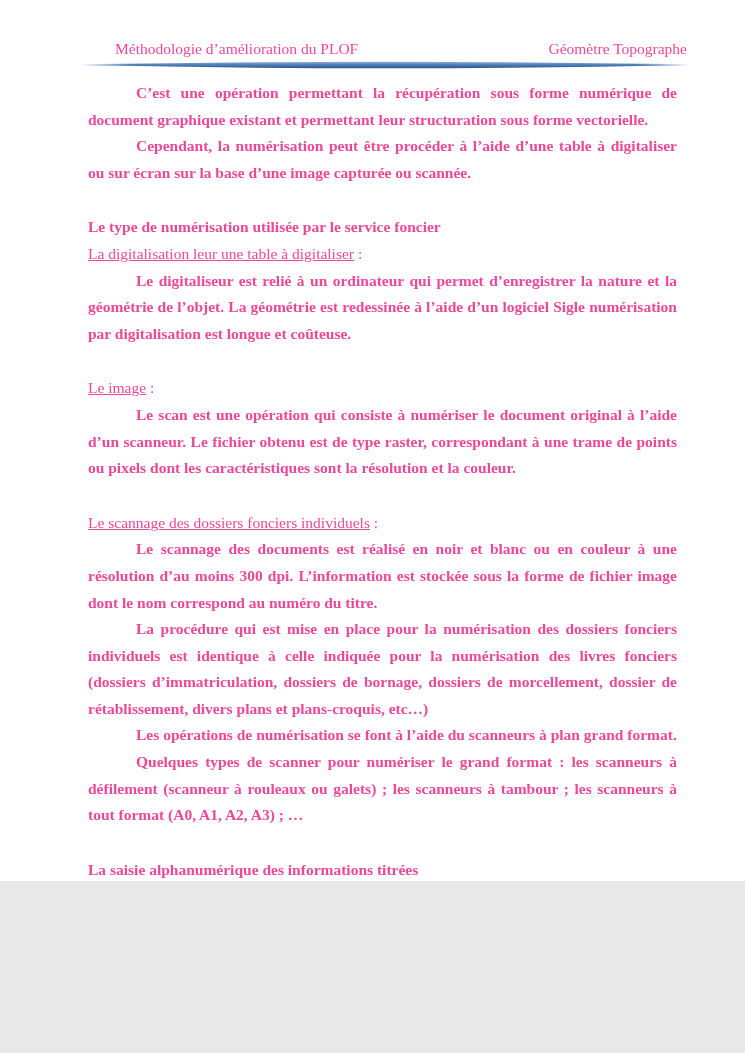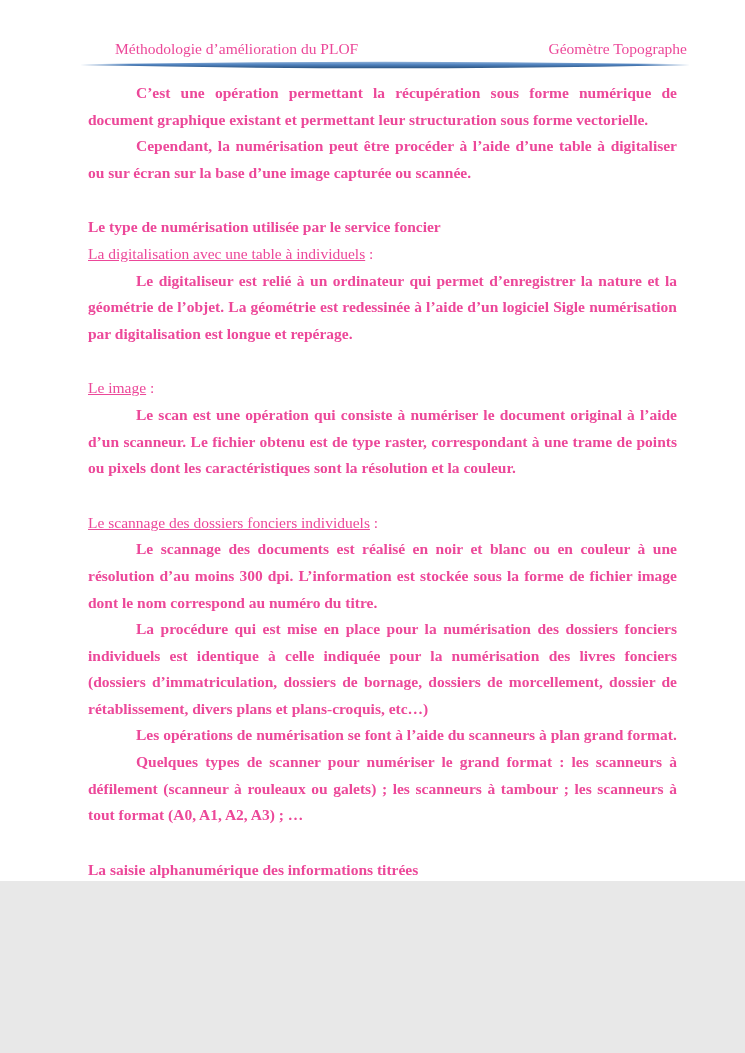--- a/index.html
+++ b/index.html
@@ -65,22 +65,22 @@
         <stop offset="100%" stop-color="#2d5582"></stop>
       </linearGradient>
     </defs>
     <path d="M2,4 Q307,-2.5 612,4 Q307,10.5 2,4 Z" fill="url(#ruleGrad)"></path>
   </svg>
 
   <div class="body">
     <p class="para">C’est une opération permettant la récupération sous forme numérique de document graphique existant et permettant leur structuration sous forme vectorielle.</p>
     <p class="para">Cependant, la numérisation peut être procéder à l’aide d’une table à digitaliser ou sur écran sur la base d’une image capturée ou scannée.</p>
     <p class="heading gap">Le type de numérisation utilisée par le service foncier</p>
-    <p class="sub"><span class="u">La digitalisation avec une table à individuels</span><span> :</span></p>
-    <p class="para">Le digitaliseur est relié à un ordinateur qui permet d’enregistrer la nature et la géométrie de l’objet. La géométrie est redessinée à l’aide d’un logiciel Sigle numérisation par digitalisation est longue et repérage.</p>
+    <p class="sub"><span class="u">La digitalisation leur une table à digitaliser</span><span> :</span></p>
+    <p class="para">Le digitaliseur est relié à un ordinateur qui permet d’enregistrer la nature et la géométrie de l’objet. La géométrie est redessinée à l’aide d’un logiciel Sigle numérisation par digitalisation est longue et coûteuse.</p>
     <p class="sub gap"><span class="u">Le image</span><span> :</span></p>
     <p class="para">Le scan est une opération qui consiste à numériser le document original à l’aide d’un scanneur. Le fichier obtenu est de type raster, correspondant à une trame de points ou pixels dont les caractéristiques sont la résolution et la couleur.</p>
     <p class="sub gap"><span class="u">Le scannage des dossiers fonciers individuels</span><span> :</span></p>
     <p class="para">Le scannage des documents est réalisé en noir et blanc ou en couleur à une résolution d’au moins 300 dpi. L’information est stockée sous la forme de fichier image dont le nom correspond au numéro du titre.</p>
     <p class="para">La procédure qui est mise en place pour la numérisation des dossiers fonciers individuels est identique à celle indiquée pour la numérisation des livres fonciers (dossiers d’immatriculation, dossiers de bornage, dossiers de morcellement, dossier de rétablissement, divers plans et plans-croquis, etc…)</p>
     <p class="para">Les opérations de numérisation se font à l’aide du scanneurs à plan grand format.</p>
     <p class="para">Quelques types de scanner pour numériser le grand format : les scanneurs à défilement (scanneur à rouleaux ou galets) ; les scanneurs à tambour ; les scanneurs à tout format (A0, A1, A2, A3) ; …</p>
     <p class="heading gap">La saisie alphanumérique des informations titrées</p>
   </div>
 

